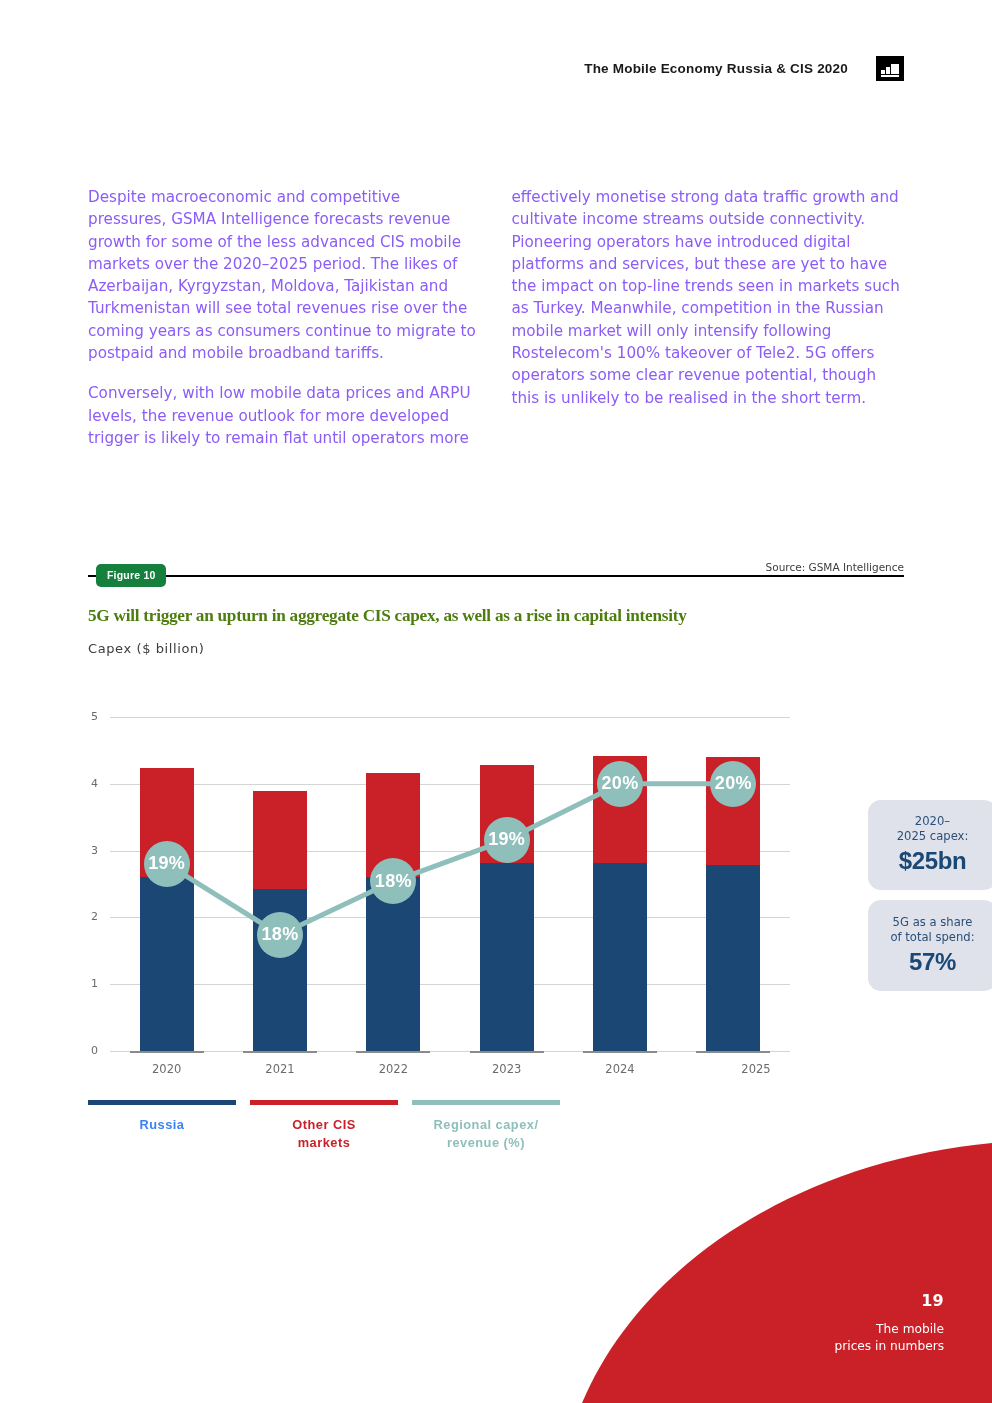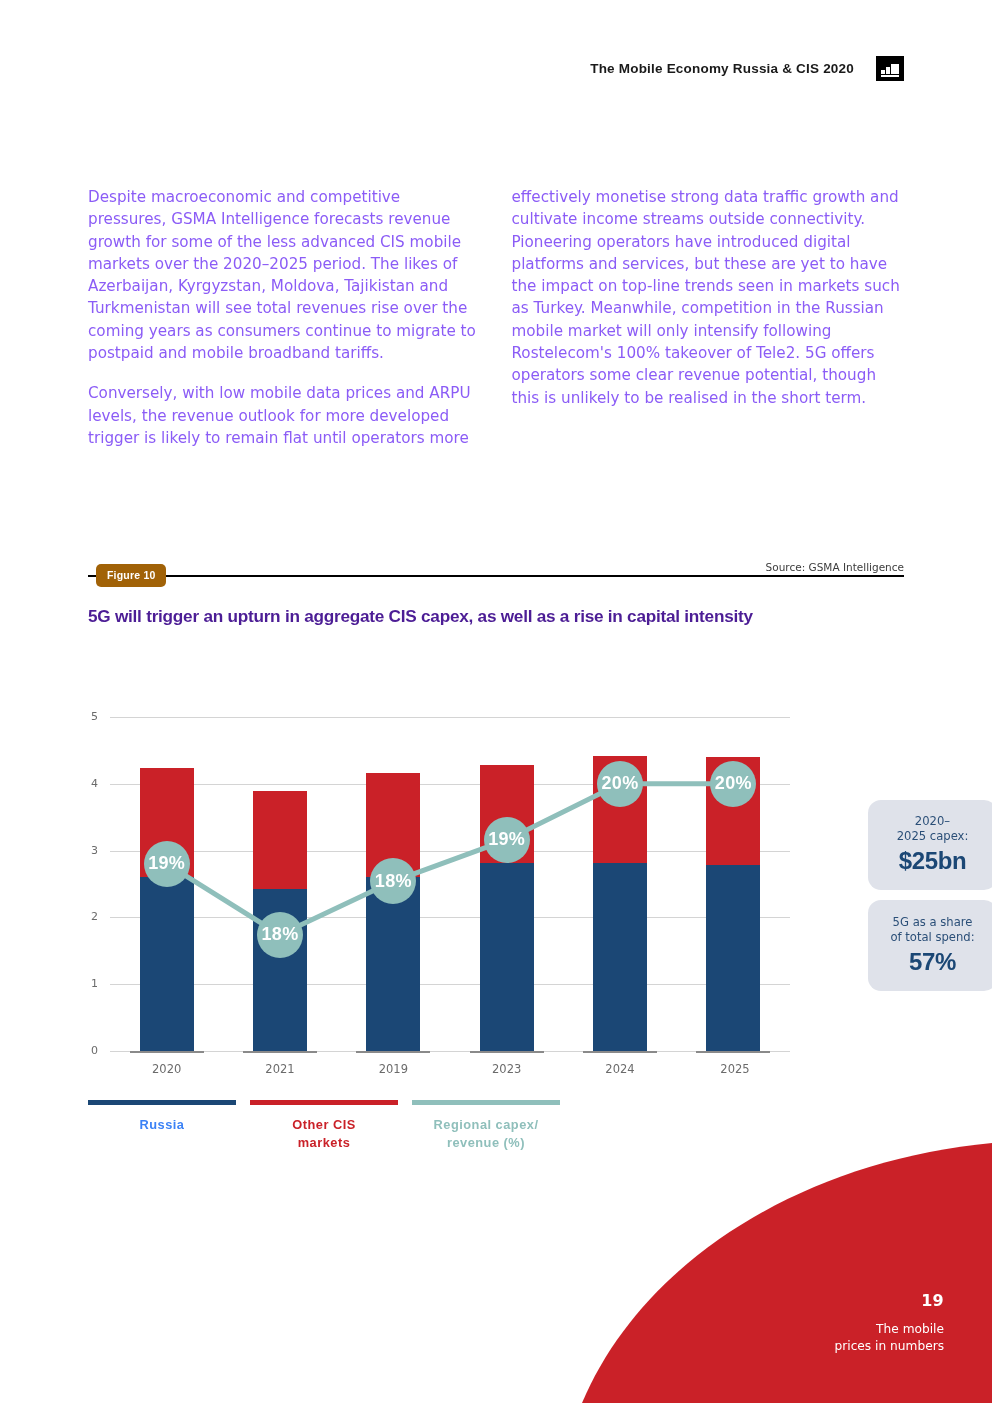--- a/index.html
+++ b/index.html
@@ -8,21 +8,21 @@
     width: 992px; height: 1403px;
     position: relative;
     font-family: "Liberation Sans", sans-serif;
     color: #231f20;
     overflow: hidden;
   }
 
   
   #page-header {
     position: absolute; top: 56px; right: 88px;
-    display: flex; align-items: center; gap: 22px;
+    display: flex; align-items: center; gap: 28px;
   }
   #page-header .hdr-title {
     font-size: 13.5px; font-weight: bold; letter-spacing: .2px;
     color: #1a1a1a; white-space: nowrap;
   }
   .logo-mark {
     width: 28px; height: 25px; background: #000;
     position: relative; flex: none;
   }
   .logo-mark .lb { position: absolute; background: #fff; }
@@ -47,33 +47,34 @@
   
   #figure { position: absolute; left: 88px; top: 552px; width: 816px; }
 
   .fig-topline { position: relative; height: 25px; }
   .fig-topline .rule {
     position: absolute; left: 0; right: 0; bottom: 0;
     height: 2px; background: #000;
   }
   .fig-badge {
     position: absolute; left: 8px; bottom: -10px;
-    background: #a16207; color: #fff;
+    background: #15803d; color: #fff;
     font-size: 10.5px; font-weight: bold; letter-spacing: .2px;
     padding: 5px 11px 6px; border-radius: 5px; z-index: 2;
   }
   .fig-source {
     position: absolute; right: 0; bottom: 4px;
     font-size: 10.5px; color: #3c3c3c;
     font-family: "DejaVu Sans", sans-serif;
   }
   .fig-title {
     margin-top: 29px;
     font-size: 17.2px; font-weight: bold; letter-spacing: -.25px;
-    color: #4c1d95;
+    color: #4d7c0f;
+    font-family: Liberation Serif, serif;
   }
   .fig-subtitle {
     margin-top: 15px;
     font-size: 13px; color: #3c3c3c; letter-spacing: .6px;
     font-family: "DejaVu Sans", sans-serif;
   }
 
   
   #chart-area { position: absolute; left: 88px; top: 700px; width: 830px; height: 470px; }
   #plot {
@@ -178,20 +179,21 @@
   </div>
 </div>
 
 <div id="figure">
   <div class="fig-topline">
     <div class="fig-source">Source: GSMA Intelligence</div>
     <div class="rule"></div>
     <div class="fig-badge">Figure 10</div>
   </div>
   <div class="fig-title">5G will trigger an upturn in aggregate CIS capex, as well as a rise in capital intensity</div>
+  <div class="fig-subtitle">Capex ($ billion)</div>
 </div>
 
 <div id="chart-area">
   <div id="plot">
     <div id="gridlines">
         <div class="gridline" style="top: 334px;"></div>
         <div class="gridline" style="top: 267.2px;"></div>
         <div class="gridline" style="top: 200.4px;"></div>
         <div class="gridline" style="top: 133.6px;"></div>
         <div class="gridline" style="top: 66.8px;"></div>
@@ -244,24 +246,24 @@
         <div class="pt-bubble" style="left: 56.6667px; top: 146.96px; background: rgb(143, 191, 187);">19%</div>
         <div class="pt-bubble" style="left: 170px; top: 217.768px; background: rgb(143, 191, 187);">18%</div>
         <div class="pt-bubble" style="left: 283.333px; top: 164.328px; background: rgb(143, 191, 187);">18%</div>
         <div class="pt-bubble" style="left: 396.667px; top: 122.912px; background: rgb(143, 191, 187);">19%</div>
         <div class="pt-bubble" style="left: 510px; top: 66.8px; background: rgb(143, 191, 187);">20%</div>
         <div class="pt-bubble" style="left: 623.333px; top: 66.8px; background: rgb(143, 191, 187);">20%</div>
       </div>
     <div id="xlabels">
         <div class="xlabel" style="left: 11.6667px;">2020</div>
         <div class="xlabel" style="left: 125px;">2021</div>
-        <div class="xlabel" style="left: 238.333px;">2019</div>
+        <div class="xlabel" style="left: 238.333px;">2022</div>
         <div class="xlabel" style="left: 351.667px;">2023</div>
         <div class="xlabel" style="left: 465px;">2024</div>
-        <div class="xlabel" style="left: 580px;">2025</div>
+        <div class="xlabel" style="left: 601px;">2025</div>
       </div>
   </div>
 
   <div class="callout" id="callout-capex">
     <div class="co-label">
       <span>2020–</span><br>
       <span>2025 capex:</span>
     </div>
     <div class="co-value">$25bn</div>
   </div>

